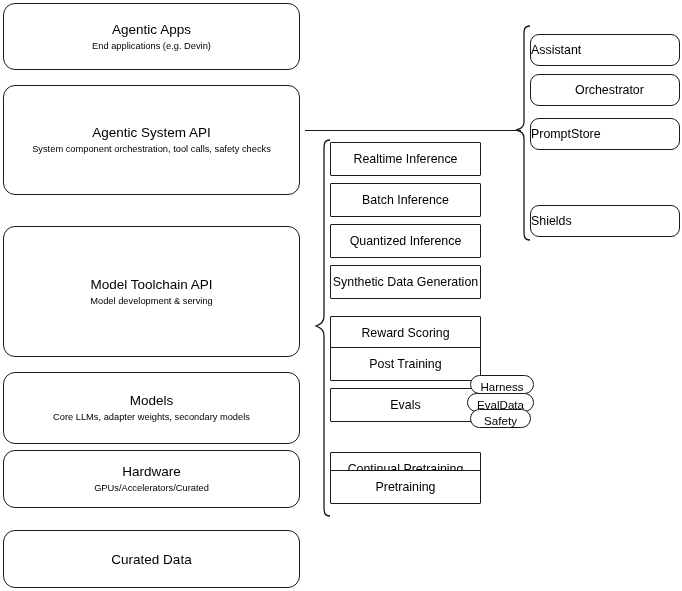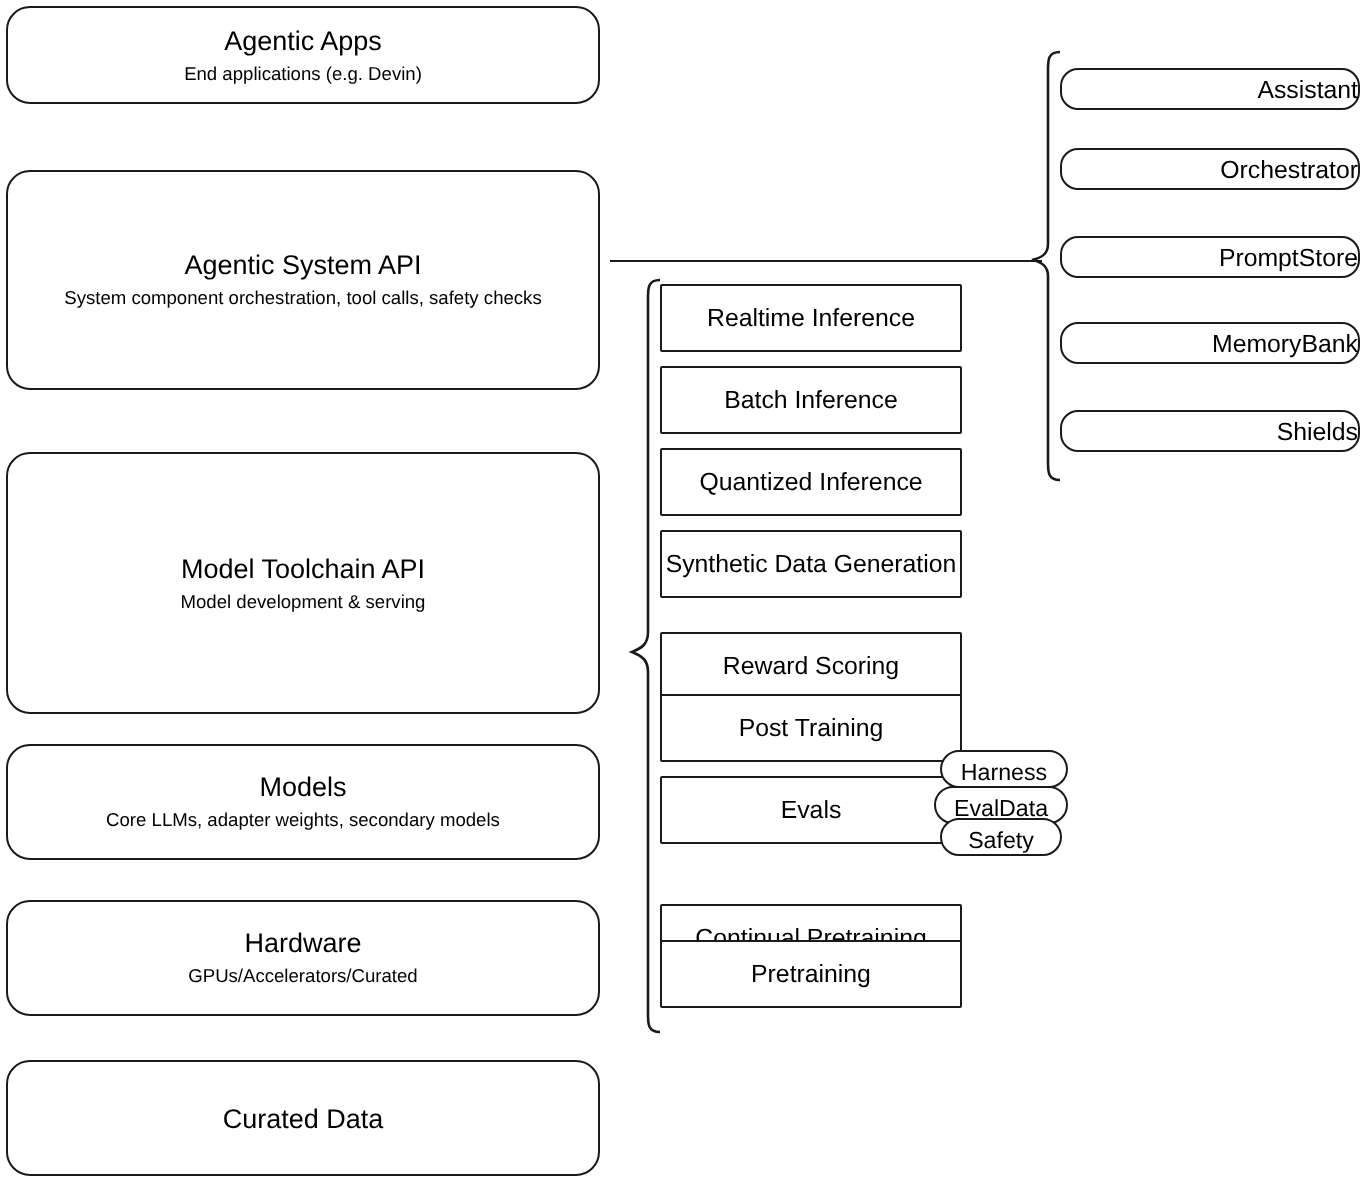--- a/index.html
+++ b/index.html
@@ -66,27 +66,27 @@
     white-space: nowrap;
     z-index: 3;
   }
 
   
   .rcap {
     position: absolute;
     box-sizing: border-box;
     left: 530px;
     width: 150px;
-    height: 21px;
+    height: 32px;
     border: 1.3px solid #1a1a1a;
     border-radius: 9px;
     background: #ffffff;
     display: flex;
     align-items: center;
-    justify-content: flex-end;
+    justify-content: flex-start;
     font-size: 12.4px;
     white-space: nowrap;
     z-index: 3;
   }
 
   
   .pill {
     position: absolute;
     box-sizing: border-box;
     height: 19px;
@@ -118,36 +118,36 @@
     fill: none;
     stroke: #1a1a1a;
     stroke-width: 1.3;
   }
 </style>
 </head>
 <body>
 
 <div id="canvas">
 
-  <div class="box stack-box" style="top:3px;height:49px;">
+  <div class="box stack-box" style="top:3px;height:67px;">
     <div class="title">Agentic Apps</div>
     <div class="subtitle">End applications (e.g. Devin)</div>
   </div>
 
   <div class="box stack-box" style="top:85px;height:110px;">
     <div class="title">Agentic System API</div>
     <div class="subtitle">System component orchestration, tool calls, safety checks</div>
   </div>
 
   <div class="box stack-box" style="top:226px;height:131px;">
     <div class="title">Model Toolchain API</div>
     <div class="subtitle">Model development &amp; serving</div>
   </div>
 
-  <div class="box stack-box" style="top:372px;height:58px;">
+  <div class="box stack-box" style="top:372px;height:72px;">
     <div class="title">Models</div>
     <div class="subtitle">Core LLMs, adapter weights, secondary models</div>
   </div>
 
   <div class="box stack-box" style="top:450px;height:58px;">
     <div class="title">Hardware</div>
     <div class="subtitle">GPUs/Accelerators/Curated</div>
   </div>
 
   <div class="box stack-box" style="top:530px;height:58px;">
@@ -210,26 +210,23 @@
   <div class="pill" style="left:467px;top:393px;width:67px;">
     <span>EvalData</span>
   </div>
   <div class="pill" style="left:470px;top:409px;width:61px;">
     <span>Safety</span>
   </div>
 
   <div class="rcap" style="top:34px;">
     <span>Assistant</span>
   </div>
-  <div class="rcap" style="top:74px;">
+  <div class="rcap" style="top:74px;padding-left:44px;">
     <span>Orchestrator</span>
   </div>
   <div class="rcap" style="top:118px;">
     <span>PromptStore</span>
   </div>
-  <div class="rcap" style="top:161px;">
-    <span>MemoryBank</span>
-  </div>
   <div class="rcap" style="top:205px;">
     <span>Shields</span>
   </div>
 
 </div>
 
 </body></html>

